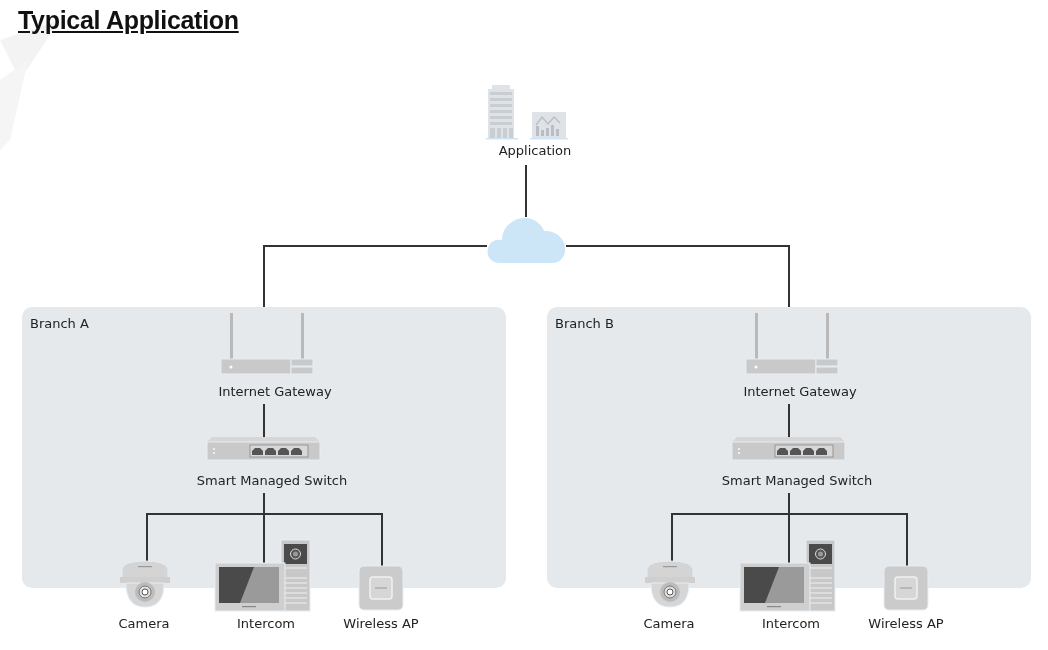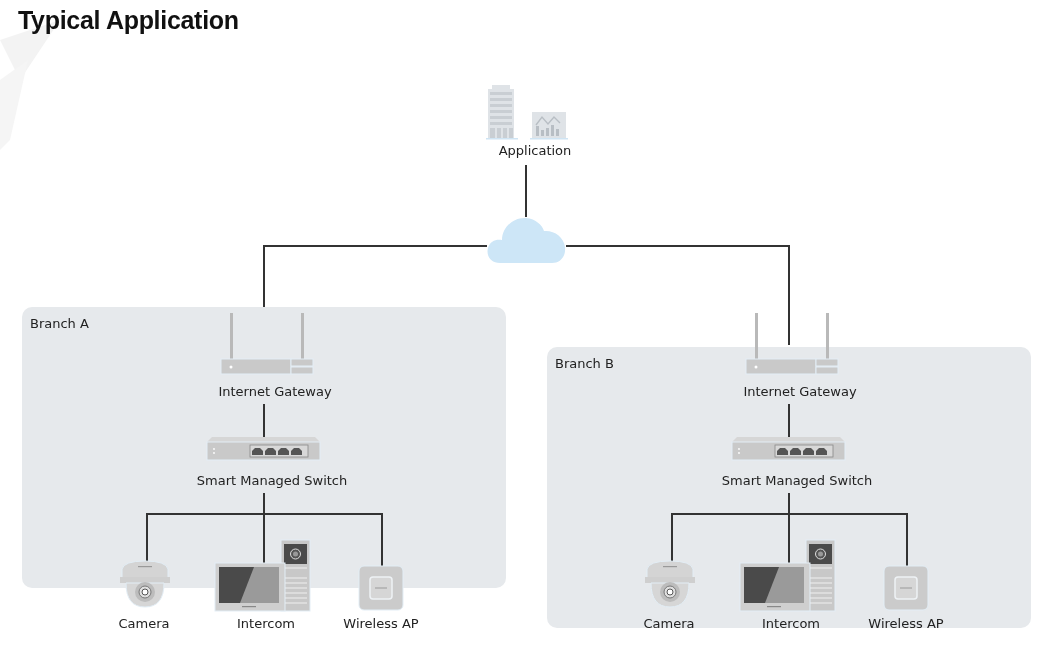--- a/index.html
+++ b/index.html
@@ -6,28 +6,29 @@
     body {
       width: 1048px; height: 650px; position: relative; overflow: hidden;
       background: #ffffff;
       font-family: "DejaVu Sans", "Liberation Sans", sans-serif;
     }
     .title {
       position: absolute; left: 18px; top: 6px;
       font-family: "Liberation Sans", "DejaVu Sans", sans-serif;
       font-weight: bold; font-size: 25px; color: #111;
       letter-spacing: -0.3px;
+      text-decoration: underline;
     }
     .watermark { position: absolute; left: 0; top: 0; }
     .branch {
       position: absolute; top: 307px; height: 281px; width: 484px;
       background: #e6e9ec; border-radius: 10px;
     }
     .branch-a { left: 22px; }
-    .branch-b { left: 547px; margin-top: 40px; }
+    .branch-b { left: 547px; }
     .branch-label {
       position: absolute; left: 8px; top: 9px; font-size: 13px; color: #222;
     }
     .lbl {
       position: absolute; font-size: 13px; color: #222; white-space: nowrap;
       transform: translateX(-50%);
     }
     .line { position: absolute; background: #333; }
     svg { position: absolute; overflow: visible; }
   </style>

